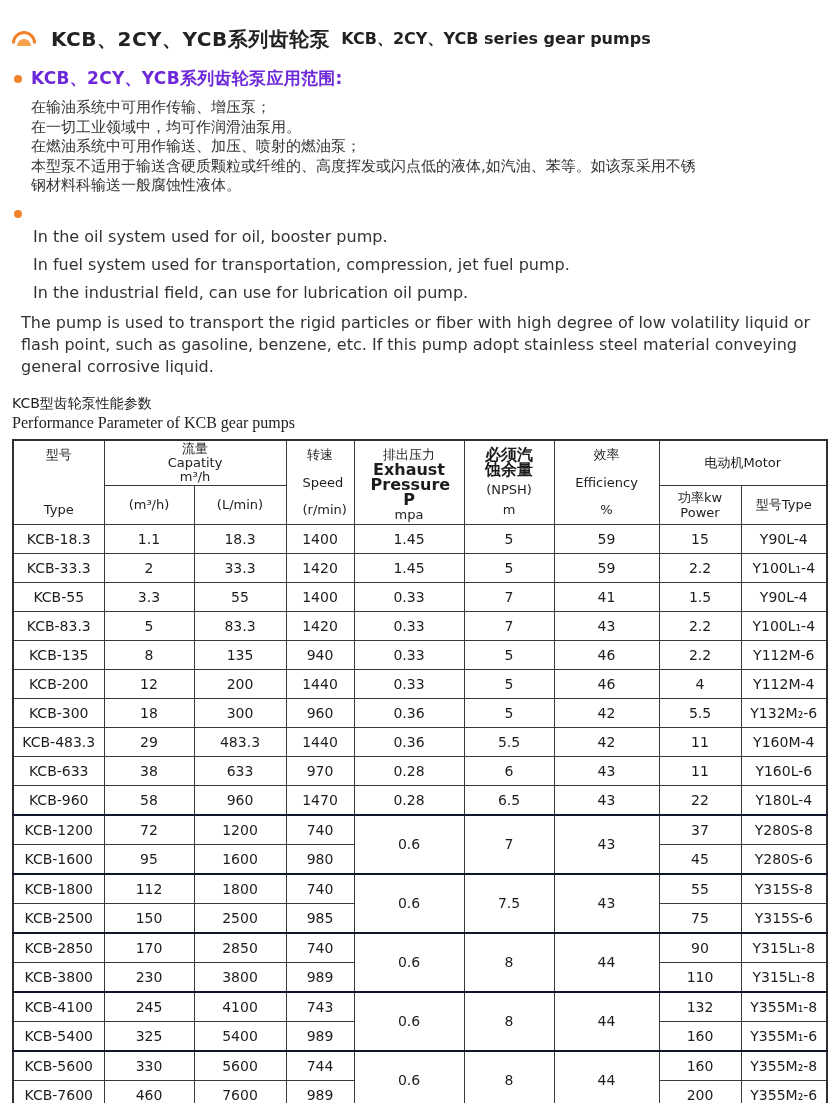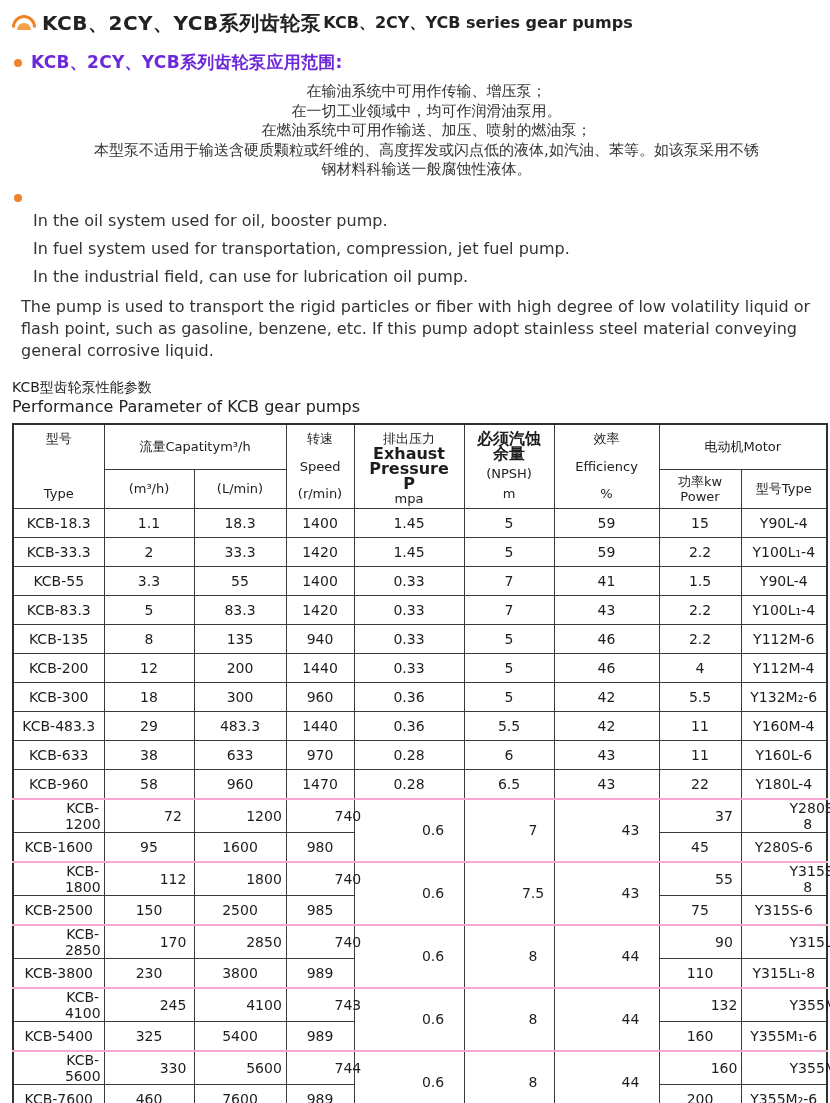--- a/index.html
+++ b/index.html
@@ -4,71 +4,71 @@
 <style>
   html,body{margin:0;padding:0;background:#ffffff;}
   body{
     width:830px;height:1103px;overflow:hidden;
     font-family:"DejaVu Sans","Liberation Sans",sans-serif;
     color:#2e2e2e;-webkit-font-smoothing:antialiased;
   }
   .page{padding:10px 8px 0 10px;}
 
   
-  .doc-header{display:flex;align-items:center;margin:0 0 14px 2px;}
+  .doc-header{display:flex;align-items:center;gap:9px;margin:16px 0 14px 2px;}
   .logo{position:relative;width:30px;height:17px;flex:0 0 auto;}
   .logo .arc{
     position:absolute;left:0;top:0;width:24px;height:24px;box-sizing:border-box;
     border:3px solid #f08329;border-radius:50%;
     clip-path:polygon(-10% -10%, 110% -10%, 110% 52%, -10% 52%);
   }
   .logo .dome{
     position:absolute;left:5px;top:8px;width:14px;height:7px;
     background:#f5a04a;border-radius:14px 14px 0 0;
   }
   .title-cn{font-size:20px;font-weight:bold;color:#222;letter-spacing:0.5px;}
   .title-en{font-size:16px;font-weight:bold;color:#222;margin-left:2px;}
 
   
   .section-heading{display:flex;align-items:center;gap:9px;margin:14px 0 8px 4px;}
   .bullet{width:8px;height:8px;border-radius:50%;background:#f08329;flex:0 0 auto;}
   .section-heading .txt{font-size:17px;font-weight:bold;color:#6d28d9;letter-spacing:0.3px;}
 
   
   .cn-lines{margin-left:21px;}
-  .cn-lines .line{font-size:15px;line-height:19.5px;color:#333;text-align:center;}
+  .cn-lines .line{font-size:15px;line-height:19.5px;color:#333;}
   .en-lines{margin-left:23px;}
   .en-lines .line{font-size:16px;line-height:22px;color:#333;margin-bottom:6px;}
   .en-para{font-size:16px;line-height:22px;color:#333;margin:8px 0 0 11px;width:792px;}
 
   
   .tbl-caption{margin:16px 0 0 2px;}
   .tbl-caption .cap-cn{font-size:14px;color:#222;line-height:19px;}
-  .tbl-caption .cap-en{font-size:16px;color:#222;line-height:20px;}
+  .tbl-caption .cap-en{font-size:16px;color:#222;line-height:20px;font-family:Liberation Serif, serif;}
 
   
   table.perf{
     border-collapse:collapse;table-layout:fixed;
     width:814px;margin:6px 0 0 2px;
     border:2px solid #2f2f2f;
   }
   table.perf th,table.perf td{
     border:1px solid #3a3a3a;text-align:center;vertical-align:middle;
     padding:0;color:#1d1d1d;font-weight:normal;
   }
   table.perf thead th{font-size:13px;line-height:15px;}
   table.perf tbody td{font-size:14px;height:28px;}
   tr.h1 th{height:44px;}
   tr.h2 th{height:38px;}
-  .hstack{display:flex;flex-direction:column;justify-content:space-between;height:76px;padding:3px 8px;box-sizing:border-box;}
+  .hstack{display:flex;flex-direction:column;justify-content:space-between;height:76px;padding:3px 16px;box-sizing:border-box;}
   .hstack.two{height:76px;}
   .hstack span{display:block;}
-  .cap3{display:flex;flex-direction:row;justify-content:center;line-height:14px;}
+  .cap3{display:flex;flex-direction:column;justify-content:center;line-height:14px;}
   .small{font-size:16px;font-weight:bold;}
-  tr.heavy td{border-top:2px solid #f9a8d4;padding-left:48px;}
+  tr.heavy td{border-top:2px solid #0f172a;}
 </style>
 </head>
 <body>
 
 <div class="page">
 
   <div class="doc-header">
     <div class="logo">
       <div class="arc"></div>
         <div class="dome"></div>

